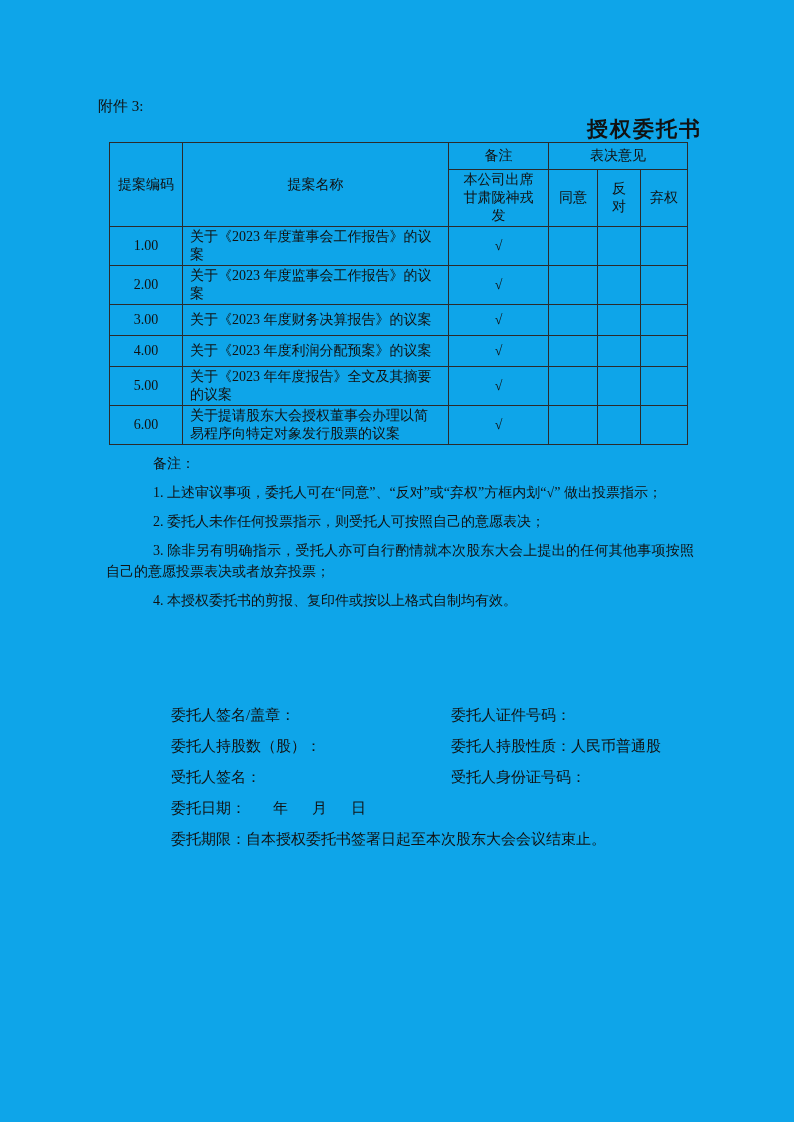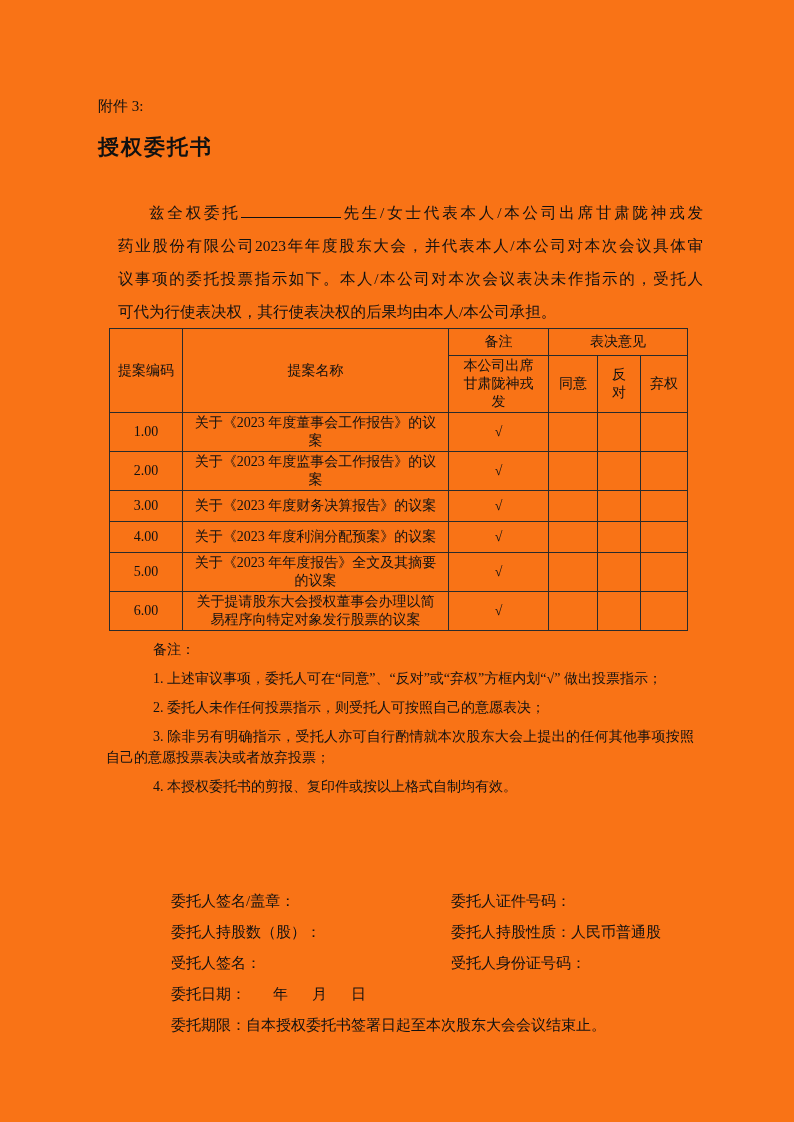--- a/index.html
+++ b/index.html
@@ -1,29 +1,28 @@
 <!DOCTYPE html>
 <html><head>
 <meta charset="utf-8">
 <style>
   html,body { margin:0; padding:0; background:#ffffff; }
   .page {
     position:relative;
     width:794px; height:1122px;
     box-sizing:border-box;
     padding:96px 92px 0 98px;
-    background:#f97316;
+    background:#0ea5e9;
     color:#111111;
     font-family:"Liberation Serif","DejaVu Serif",serif;
   }
   .attachment { font-size:15px; line-height:20px; }
   .doc-title {
-    margin-top:18px;
     font-size:21px; line-height:26px;
-    font-weight:bold; text-align:left;
+    font-weight:bold; text-align:right;
     letter-spacing:2px;
   }
   .bodypar { margin-top:36px; margin-left:20px; width:585px; font-size:15.5px; }
   .pline { line-height:33px; text-align:justify; text-align-last:justify; }
   .pline.p1 { padding-left:31px; }
   .pline.p4 { text-align-last:left; }
   .blank {
     display:inline-block; width:100px; height:0;
     border-bottom:1px solid #111111;
     vertical-align:baseline;
@@ -33,47 +32,41 @@
     margin-left:11px; margin-top:0;
     width:578px; font-size:14px;
   }
   .vote-table th, .vote-table td {
     border:1px solid #2b2b2b;
     padding:7px 4px;
     text-align:center; vertical-align:middle;
     overflow:hidden;
   }
   .vote-table th { font-weight:normal; padding:1px 8px; }
-  .vote-table td.name-cell { text-align:center; padding:1px 7px;margin-top:20px; }
+  .vote-table td.name-cell { text-align:left; padding:1px 7px;margin-top:20px; }
   tr.h27 { height:27px; }
   tr.h42 { height:42px; }
   tr.h43 { height:33px; }
   .notes { margin-top:2px; font-size:14px; }
   .notes p { margin:8px; line-height:21px; text-align:justify; text-indent:47px; }
   .sigblock { margin-top:89px; margin-left:73px; font-size:15px; }
   .sigrow { line-height:31px; white-space:nowrap; }
   .sig-left { display:inline-block; width:280px; }
   .sp27 { display:inline-block; width:27px; }
   .sp24 { display:inline-block; width:24px; }
 </style>
 </head>
 <body>
 
 <div class="page">
 
   <div class="attachment">附件 3:</div>
 
   <div class="doc-title">授权委托书</div>
 
-  <div class="bodypar">
-    <div class="pline p1"><span>兹全权委托</span><span class="blank"></span><span>先生/女士代表本人/本公司出席甘肃陇神戎发</span></div>
-    <div class="pline">药业股份有限公司2023年年度股东大会，并代表本人/本公司对本次会议具体审</div>
-    <div class="pline">议事项的委托投票指示如下。本人/本公司对本次会议表决未作指示的，受托人</div>
-    <div class="pline p4">可代为行使表决权，其行使表决权的后果均由本人/本公司承担。</div>
-  </div>
 
   <table class="vote-table">
     <colgroup>
       <col style="width:73px">
         <col style="width:266px">
         <col style="width:100px">
       <col style="width:49px">
         <col style="width:43px">
         <col style="width:47px">
     </colgroup>

